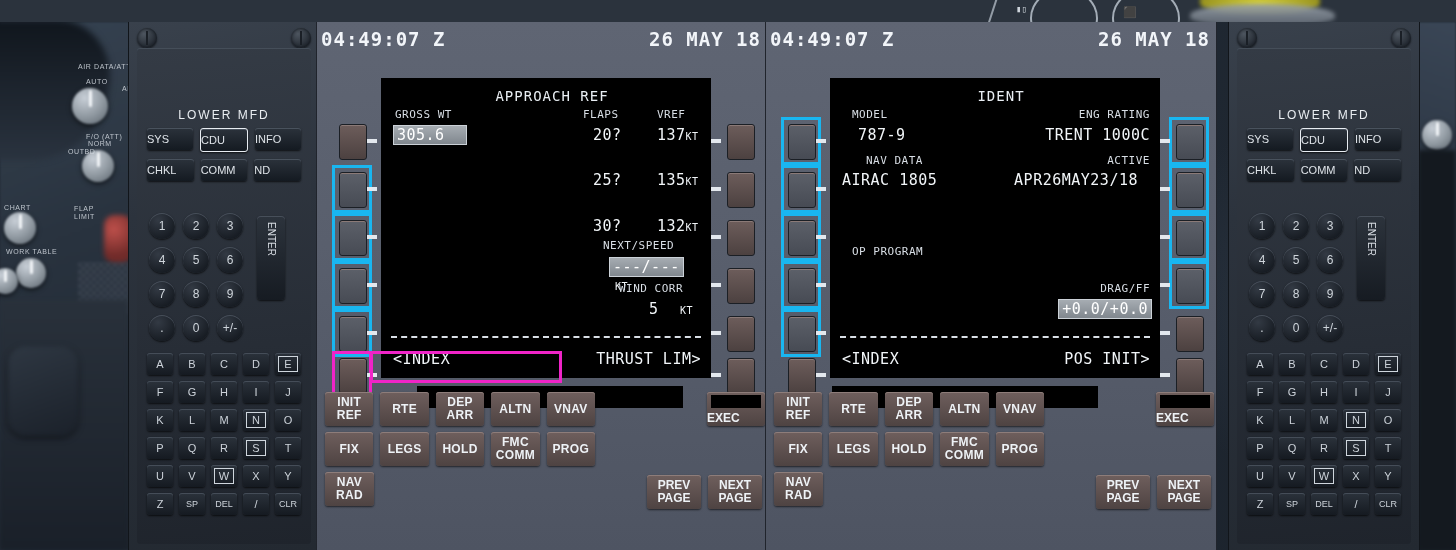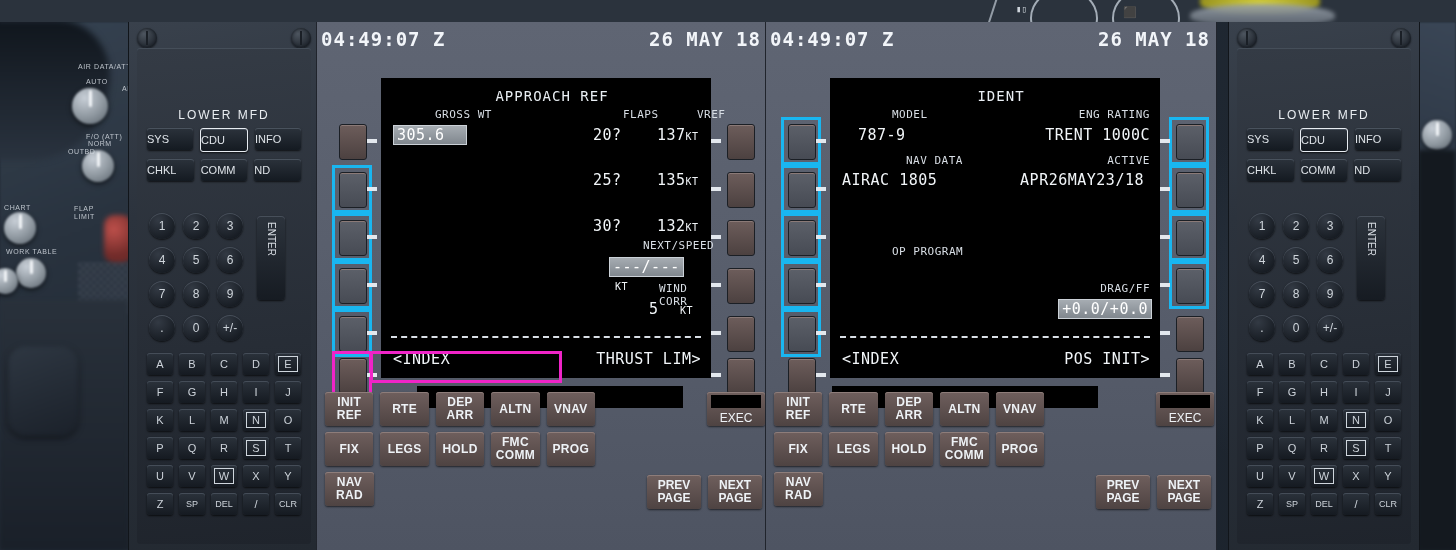--- a/index.html
+++ b/index.html
@@ -103,21 +103,21 @@
       background:linear-gradient(180deg,#5f6573 0%,#595f6d 42%,#4e5462 100%);
       border-left:1px solid #20242c;border-right:1px solid #20242c;}
   .cdu.left{left:316px;}
   .cdu.right{left:765px;}
   .cdu-hdr{position:absolute;left:0;right:0;top:0;height:34px;color:#f2f5f9;font-size:19px;
       font-weight:bold;letter-spacing:1px;}
   .cdu-hdr .z{position:absolute;left:4px;top:6px;}
   .cdu-hdr .d{position:absolute;right:6px;top:6px;}
   .scr{position:absolute;left:64px;top:56px;width:330px;height:300px;background:#000;}
   .scr .title{position:absolute;left:12px;right:0;top:10px;text-align:center;color:#e9eef3;font-size:14px;letter-spacing:1px;}
-  .lbl{position:absolute;color:#d8dee5;font-size:11px;letter-spacing:.5px;margin-left:40px;}
+  .lbl{position:absolute;color:#d8dee5;font-size:11px;letter-spacing:.5px;}
   .val{position:absolute;color:#f1f5f8;font-size:15px;letter-spacing:.5px;}
   .val .kt{font-size:10px;}
   .dashline{position:absolute;left:10px;right:10px;height:0;border-top:2px dashed #d8dee5;}
   .boxsel{background:linear-gradient(180deg,#a8aeb4,#7e858c);color:#ffffff;padding:1px 4px;
       box-shadow:inset 0 0 0 1px #cbd1d7;}
 
   .lsk{position:absolute;width:26px;height:34px;border-radius:3px;
       background:linear-gradient(180deg,#6d5d5b,#4c4140);
       border:1px solid #1b1f25;box-shadow:inset 0 1px 0 #8b7a77;}
   .lsk.cy{background:linear-gradient(180deg,#5c6069,#474b54);}
@@ -133,22 +133,22 @@
   .fkey{width:49px;height:34px;border-radius:3px;color:#eef2f6;font-size:12px;text-align:center;
       font-family:"Liberation Sans",sans-serif;font-weight:bold;letter-spacing:.3px;
       background:linear-gradient(180deg,#6f5f5d,#4e4342);
       box-shadow:inset 0 1px 0 #8e7d7a,0 1px 2px rgba(0,0,0,.6);
       display:flex;align-items:center;justify-content:center;line-height:13px;}
   .execwrap{position:absolute;left:390px;top:370px;width:58px;}
   .execbtn{width:58px;height:34px;border-radius:3px;
       background:linear-gradient(180deg,#6f5f5d,#4e4342);
       box-shadow:inset 0 1px 0 #8e7d7a,0 1px 2px rgba(0,0,0,.6);position:relative;}
   .execlight{position:absolute;left:4px;top:3px;right:4px;height:13px;background:#000;}
-  .execlbl{position:absolute;left:0;right:0;bottom:1px;text-align:center;color:#eef2f6;font-size:12px;
-      font-weight:normal;font-family:"Liberation Sans",sans-serif;}
+  .execlbl{position:absolute;left:0;right:0;bottom:1px;color:#eef2f6;font-size:12px;
+      font-weight:bold;font-family:"Liberation Sans",sans-serif;}
   .pagekeys{position:absolute;left:330px;top:453px;display:flex;gap:7px;}
   .pkey{width:54px;height:34px;border-radius:3px;color:#eef2f6;font-size:12px;font-weight:bold;
       font-family:"Liberation Sans",sans-serif;text-align:center;line-height:13px;
       background:linear-gradient(180deg,#6f5f5d,#4e4342);
       box-shadow:inset 0 1px 0 #8e7d7a,0 1px 2px rgba(0,0,0,.6);
       display:flex;align-items:center;justify-content:center;}
 </style>
 </head>
 <body>
 
@@ -589,21 +589,21 @@
       <div class="title">IDENT</div>
 
       <div class="lbl" style="left:22px;top:30px;">MODEL</div>
       <div class="val" style="left:28px;top:48px;">787-9</div>
       <div class="lbl" style="right:10px;top:30px;">ENG RATING</div>
       <div class="val" style="right:10px;top:48px;">TRENT 1000C</div>
 
       <div class="lbl" style="left:22px;top:76px;padding-left:14px;">NAV DATA</div>
       <div class="val" style="left:12px;top:93px;">AIRAC 1805</div>
       <div class="lbl" style="right:10px;top:76px;">ACTIVE</div>
-      <div class="val" style="right:16px;top:93px;">APR26MAY23/18</div>
+      <div class="val" style="right:22px;top:93px;">APR26MAY23/18</div>
 
       <div class="lbl" style="left:22px;top:167px;">OP PROGRAM</div>
 
       <div class="lbl" style="right:10px;top:204px;">DRAG/FF</div>
       <div class="val" style="right:8px;top:222px;">
         <span class="boxsel">+0.0/+0.0</span>
       </div>
 
       <div class="dashline" style="top:258px;"></div>
       <div class="val" style="left:12px;top:272px;">&lt;INDEX</div>

